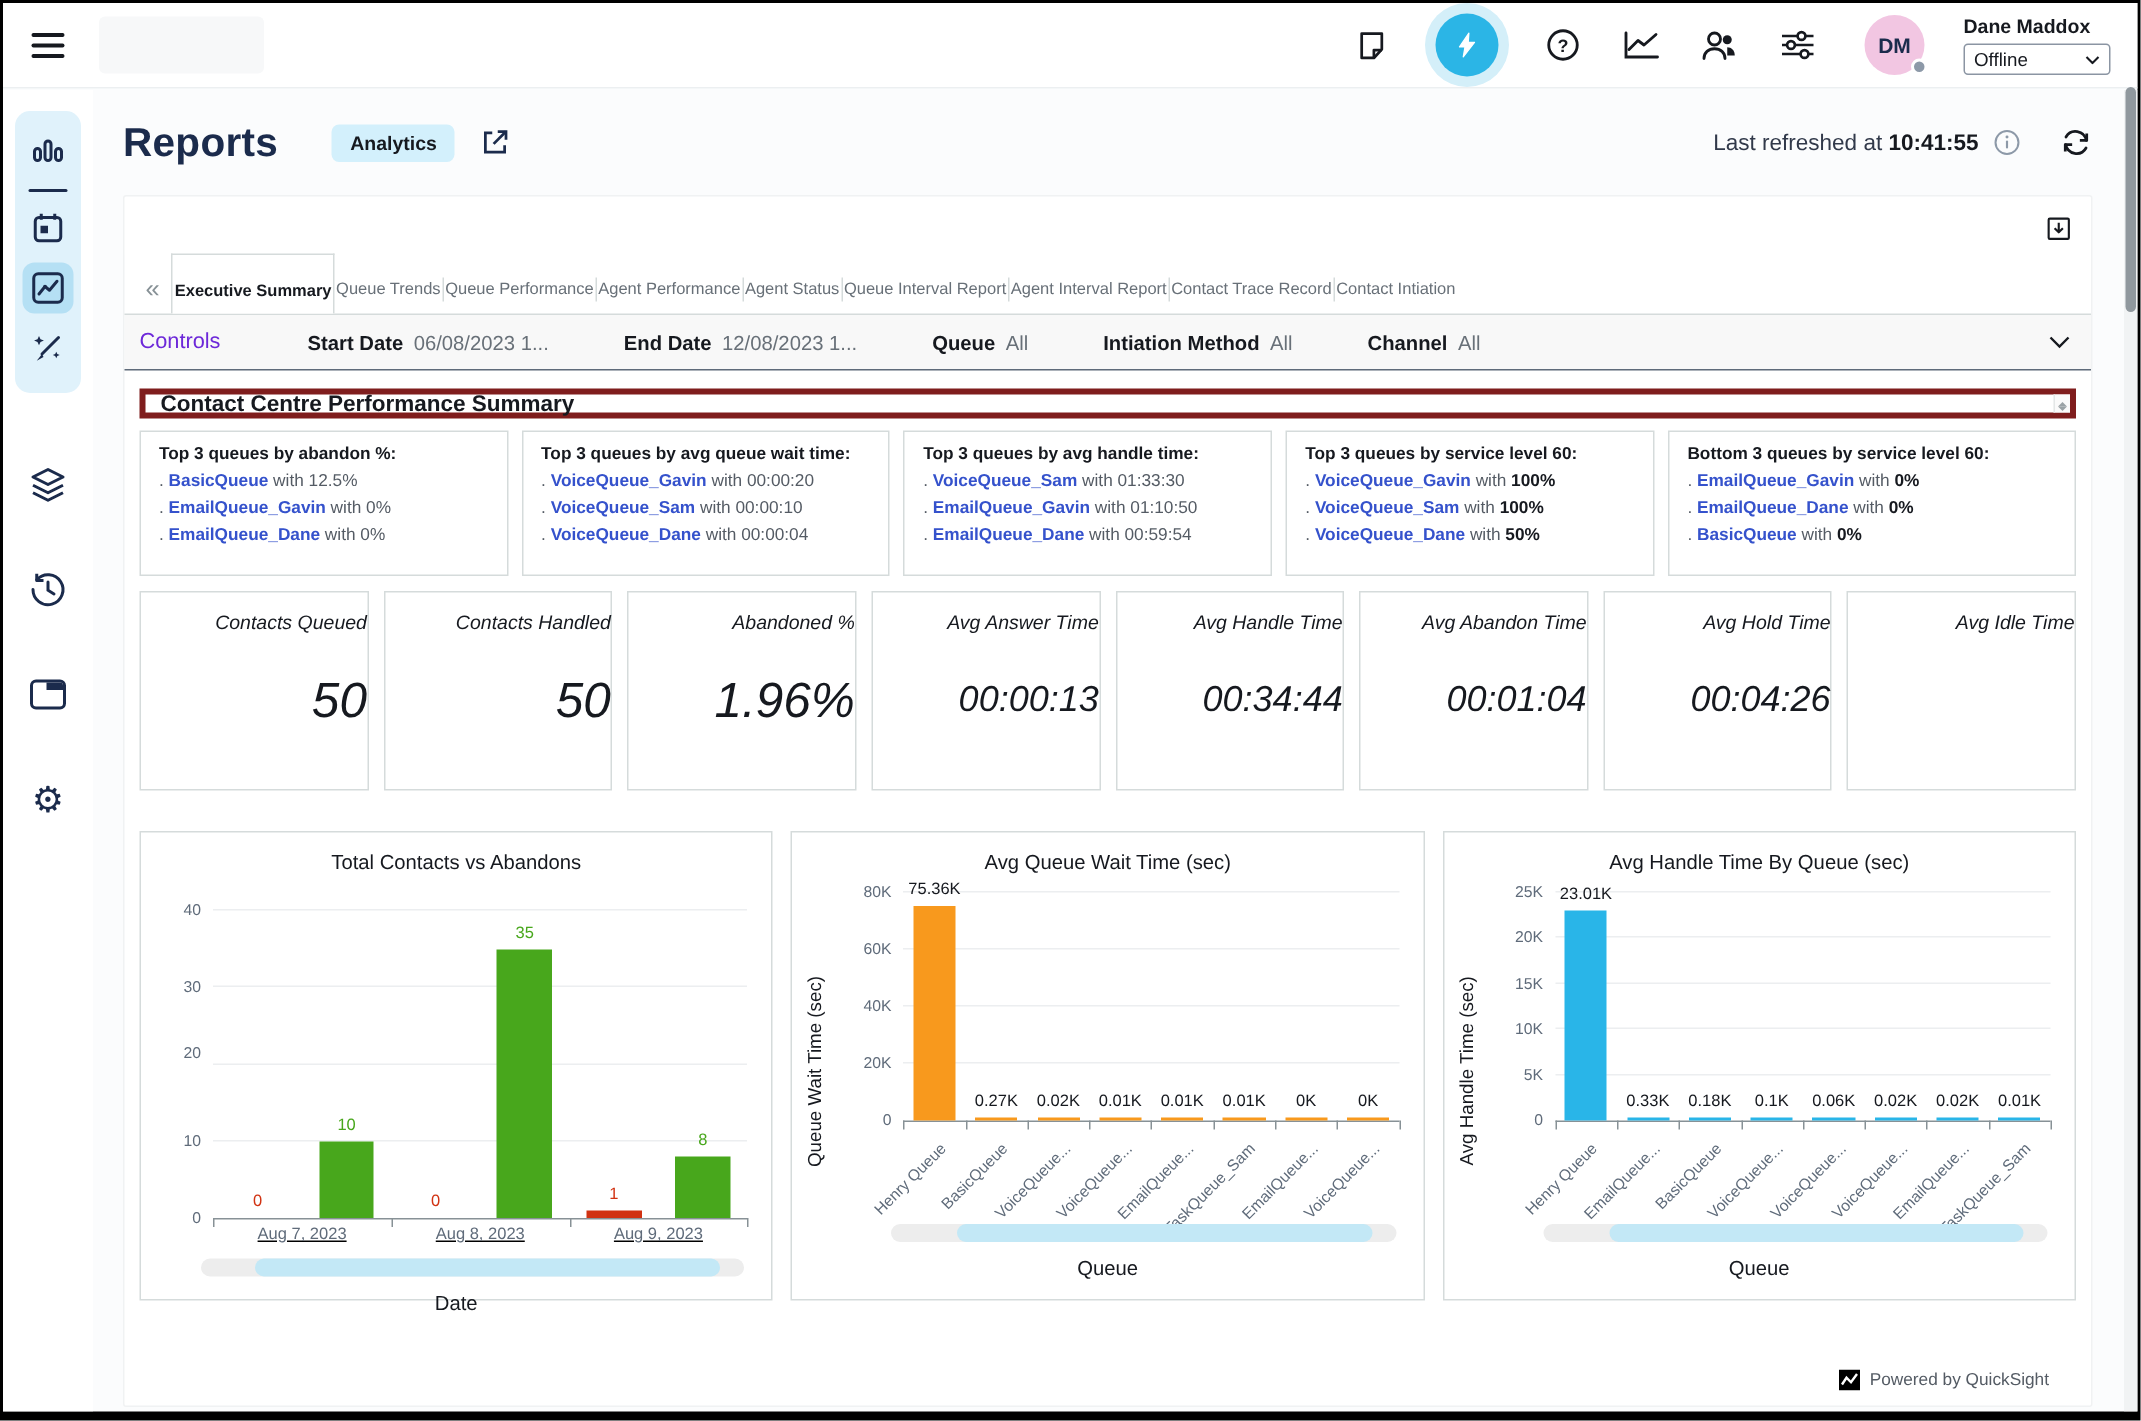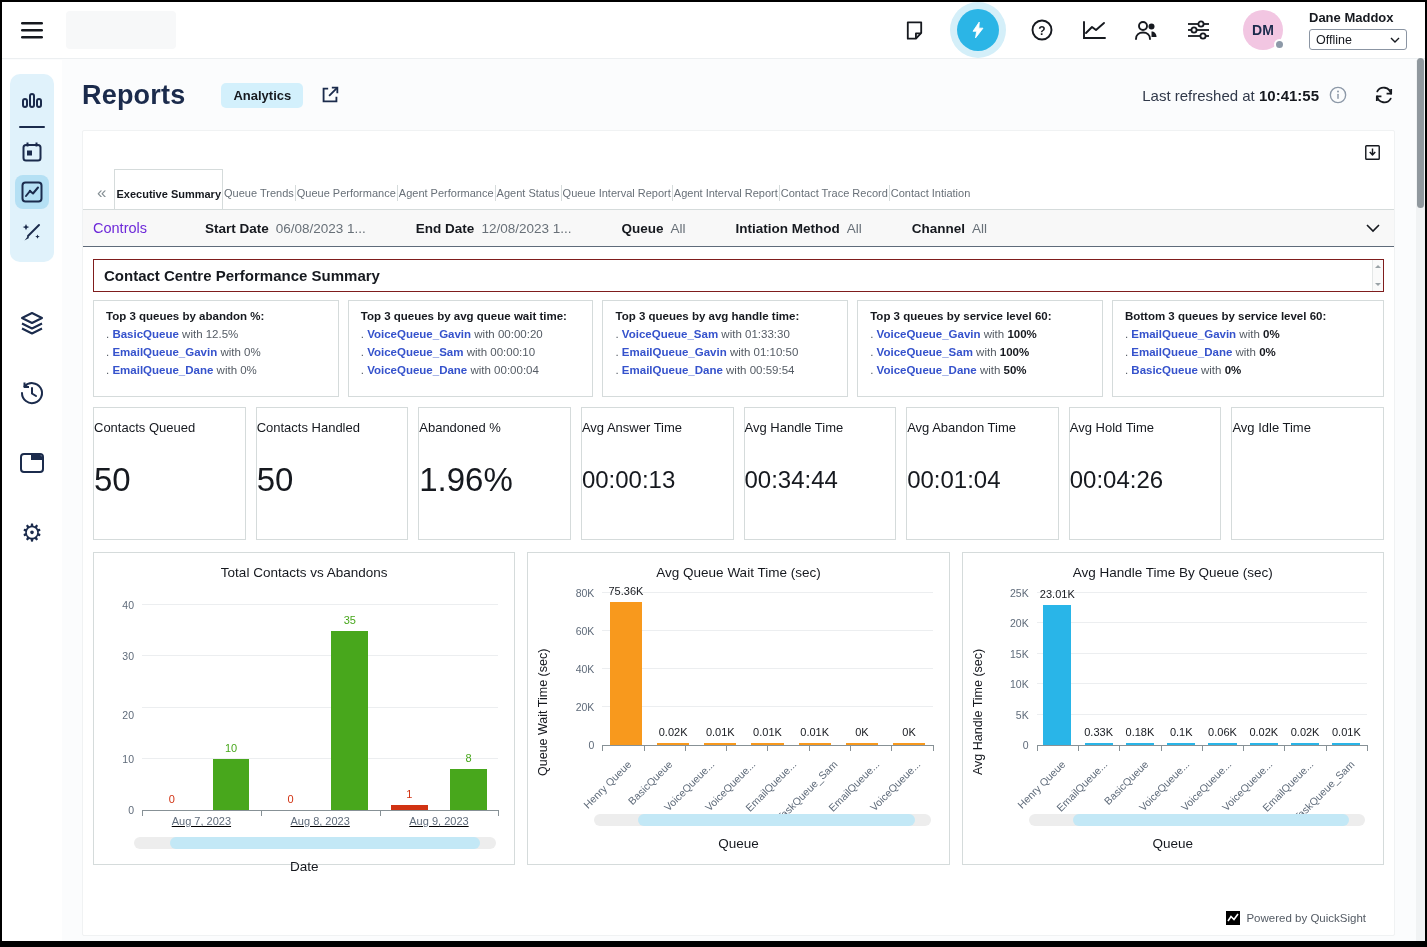--- a/index.html
+++ b/index.html
@@ -49,42 +49,42 @@
   .tab.active { background:#fff; border:1px solid #d5dbdb; border-bottom:none; margin-top:-8px; padding-top:8px; font-weight:bold; color:#16191f; position:relative; z-index:2; }
   .tab-sep { width:1px; height:16px; background:#d5dbdb; align-self:center; }
   .controls-row { display:flex; align-items:center; background:#f8f8f8; height:37px; border-bottom:1px solid #5f6b7a; padding:0 14px 0 10px; }
   .controls-label { font-size:14.5px; color:#6d28d9; margin-right:58px; }
   .filter { display:flex; align-items:center; margin-right:50px; cursor:pointer; }
   .filter .flabel { font-size:13.5px; font-weight:bold; color:#16191f; margin-right:7px; }
   .filter .fvalue { font-size:13.5px; color:#687078; }
   .controls-chevron { margin-left:auto; cursor:pointer; display:flex; }
 
   .inner { padding:12px 10px 0; }
-  .summary-header { position:relative; border:1px solid #7f1d1d; height:33px; display:flex; align-items:center; padding-left:10px; }
+  .summary-header { position:relative; border:4px solid #7f1d1d; height:20px; display:flex; align-items:center; padding-left:10px; }
   .summary-title { font-size:15px; font-weight:bold; color:#16191f; }
   .mini-scroll { position:absolute; right:0; top:0; bottom:0; width:11px; background:#fafafa; border-left:1px solid #e4e7e7; display:flex; flex-direction:column; justify-content:space-between; align-items:center; padding:2px 0; cursor:pointer; }
   .mini-scroll i { border:3px solid transparent; display:block; width:0; height:0; }
   .mini-scroll .up { border-bottom-color:#9aa2a6; }
   .mini-scroll .dn { border-top-color:#9aa2a6; }
 
   .panels-row { display:flex; gap:9px; margin-top:8px; }
   .panel { flex:1; border:1px solid #d5dbdb; background:#fff; height:97px; padding:9px 12px; overflow:hidden; }
   .panel-title { font-size:11.5px; font-weight:bold; color:#16191f; }
   .panel-item { font-size:11.5px; margin-top:6px; color:#545b64; white-space:nowrap; }
   .panel-item .q { color:#3552cc; font-weight:bold; cursor:pointer; }
   .panel-item .v-b { color:#16191f; font-weight:bold; }
 
   .kpi-row { display:flex; gap:10px; margin-top:10px; }
-  .kpi { flex:1; border:1px solid #d5dbdb; background:#fff; height:133px; display:flex; flex-direction:column; align-items:flex-start; }
+  .kpi { flex:1; border:1px solid #d5dbdb; background:#fff; height:133px; display:flex; flex-direction:column; align-items:flex-end;font-style:italic; }
   .kpi-label { font-size:13px; color:#16191f; margin-top:12px; }
   .kpi-value { flex:1; display:flex; align-items:center; color:#16191f; padding-bottom:14px; }
   .kpi-value.big { font-size:33px; }
   .kpi-value.small { font-size:24px; }
 
-  .charts-row { display:flex; gap:12px; margin-top:12px; }
+  .charts-row { display:flex; gap:12px; margin-top:27px; }
   .chart-card { flex:1; border:1px solid #d5dbdb; background:#fff; height:313px; position:relative; padding-top:12px; }
   .chart-title { text-align:center; font-size:13.5px; color:#16191f; }
   .ytitle { position:absolute; writing-mode:vertical-rl; transform:rotate(180deg); left:8px; top:44px; height:230px; text-align:center; font-size:12.5px; color:#16191f; }
   .plot-wrap { position:relative; border-bottom:1px solid #879196; }
   .grid { position:absolute; left:0; right:0; border-top:1px solid #eceef0; }
   .ytick { position:absolute; right:100%; margin-right:8px; font-size:10.5px; color:#5f6b7a; white-space:nowrap; transform:translateY(50%); }
   .bars-row { position:absolute; inset:0; display:flex; align-items:flex-end; }
   .cat-col { flex:1; height:100%; display:flex; align-items:flex-end; }
   .bar-slot { flex:1; position:relative; height:100%; display:flex; align-items:flex-end; justify-content:center; }
   .bar { cursor:pointer; }
@@ -406,21 +406,21 @@
             </div>
 
           <div class="charts-row" id="charts-row">
               <div class="chart-card">
                 <div class="chart-title">Total Contacts vs Abandons</div>
                 <div class="plot-wrap" style="height: 205px; margin: 26px 16px 0px 48px;">
                   <div class="ytick" style="bottom: 0px;">0</div>
                   <div class="grid" style="bottom: 51.25px;"></div>
                   <div class="ytick" style="bottom: 51.25px;">10</div>
                   <div class="grid" style="bottom: 102.5px;"></div>
-                  <div class="ytick" style="bottom: 95px;">20</div>
+                  <div class="ytick" style="bottom: 110px;">20</div>
                   <div class="grid" style="bottom: 153.75px;"></div>
                   <div class="ytick" style="bottom: 153.75px;">30</div>
                   <div class="grid" style="bottom: 205px;"></div>
                   <div class="ytick" style="bottom: 205px;">40</div>
                   <div class="bars-row">
                     <div class="cat-col">
                       <div class="bar-slot">
                         <div class="bar" style="height: 0px; width: 62%; background: rgb(209, 50, 18);"></div>
                         <div class="bar-label" style="bottom: 5px; color: rgb(209, 50, 18);">0</div>
                       </div>
@@ -476,20 +476,26 @@
                   <div class="ytick" style="bottom: 76px;">40K</div>
                   <div class="grid" style="bottom: 114px;"></div>
                   <div class="ytick" style="bottom: 114px;">60K</div>
                   <div class="grid" style="bottom: 152px;"></div>
                   <div class="ytick" style="bottom: 152px;">80K</div>
                   <div class="bars-row">
                     <div class="cat-col">
                       <div class="bar-slot">
                         <div class="bar" style="height: 143.184px; width: 68%; background: rgb(248, 153, 29);"></div>
                         <div class="bar-label" style="bottom: 148.184px; color: rgb(22, 25, 31);">75.36K</div>
+                      </div>
+                    </div>
+                    <div class="cat-col">
+                      <div class="bar-slot">
+                        <div class="bar" style="height: 2px; width: 68%; background: rgb(248, 153, 29);"></div>
+                        <div class="bar-label" style="bottom: 7px; color: rgb(22, 25, 31);">0.27K</div>
                       </div>
                     </div>
                     <div class="cat-col">
                       <div class="bar-slot">
                         <div class="bar" style="height: 2px; width: 68%; background: rgb(248, 153, 29);"></div>
                         <div class="bar-label" style="bottom: 7px; color: rgb(22, 25, 31);">0.02K</div>
                       </div>
                     </div>
                     <div class="cat-col">
                       <div class="bar-slot">

